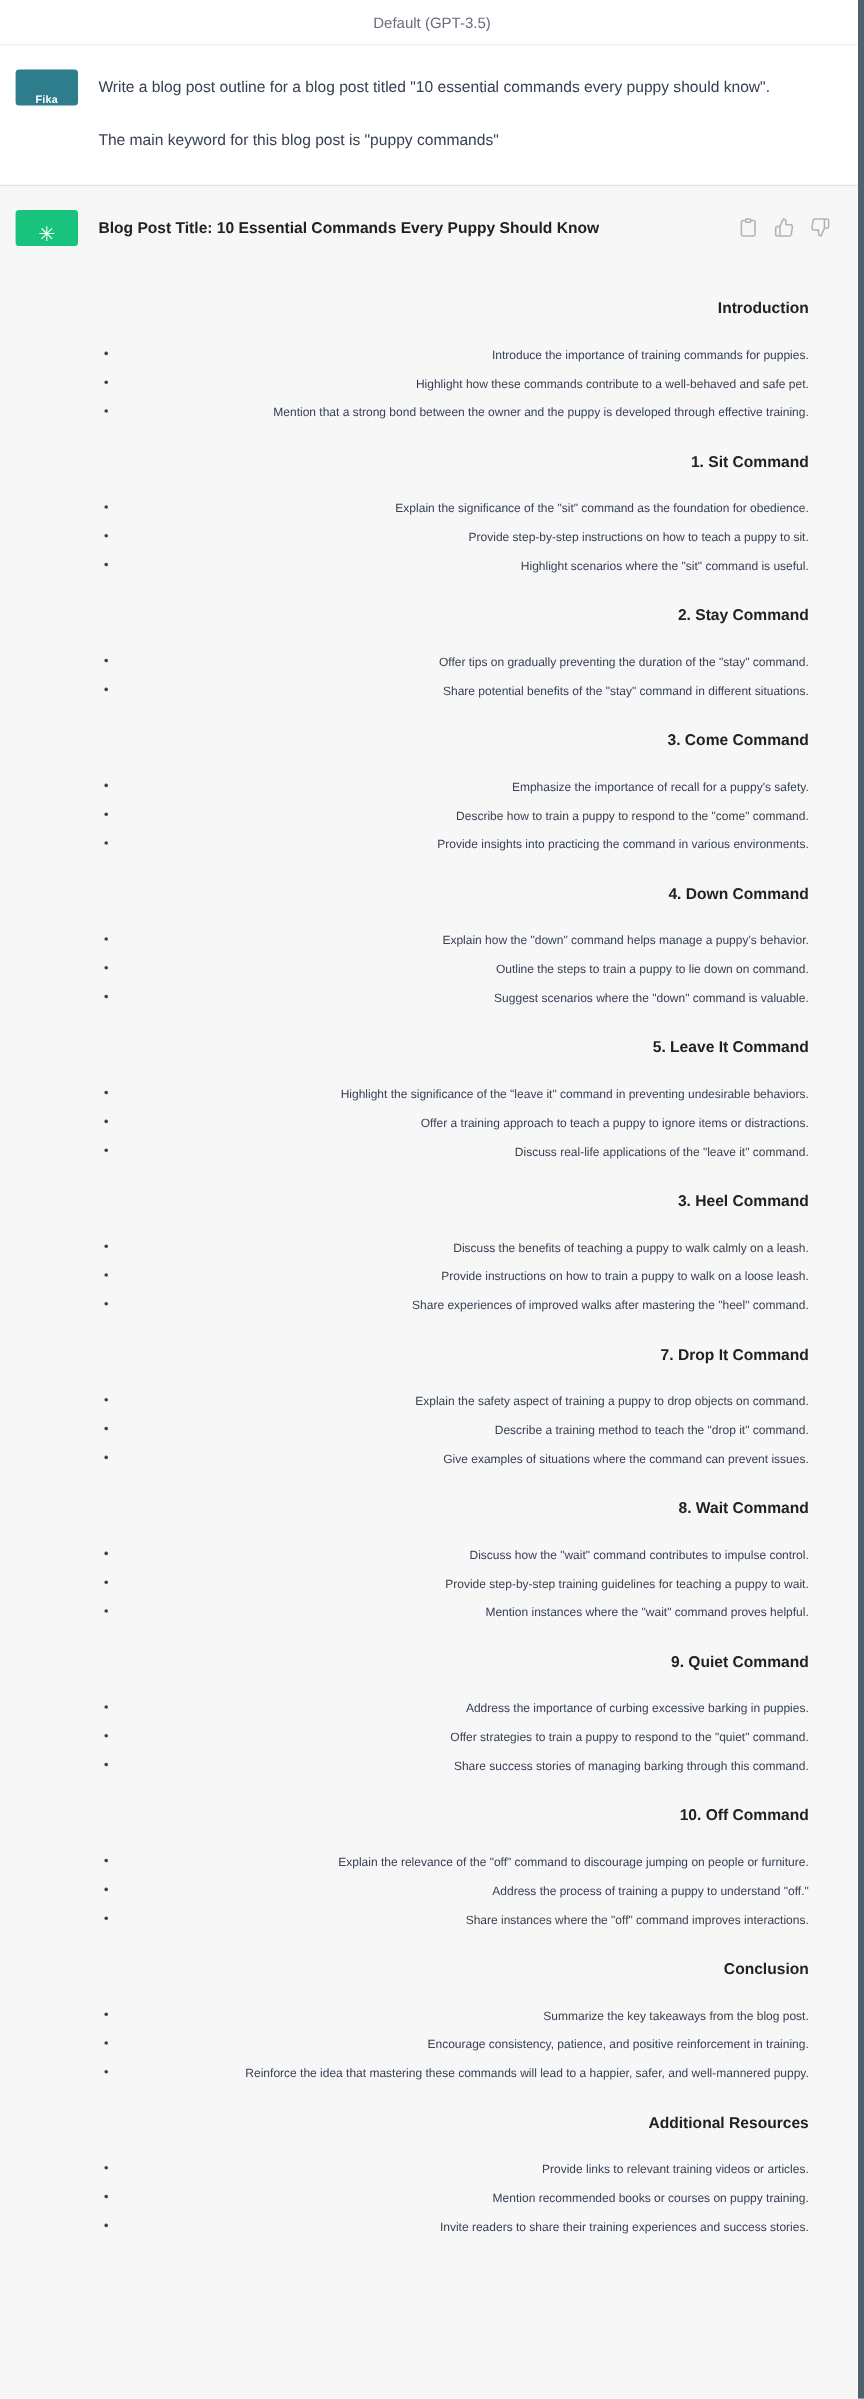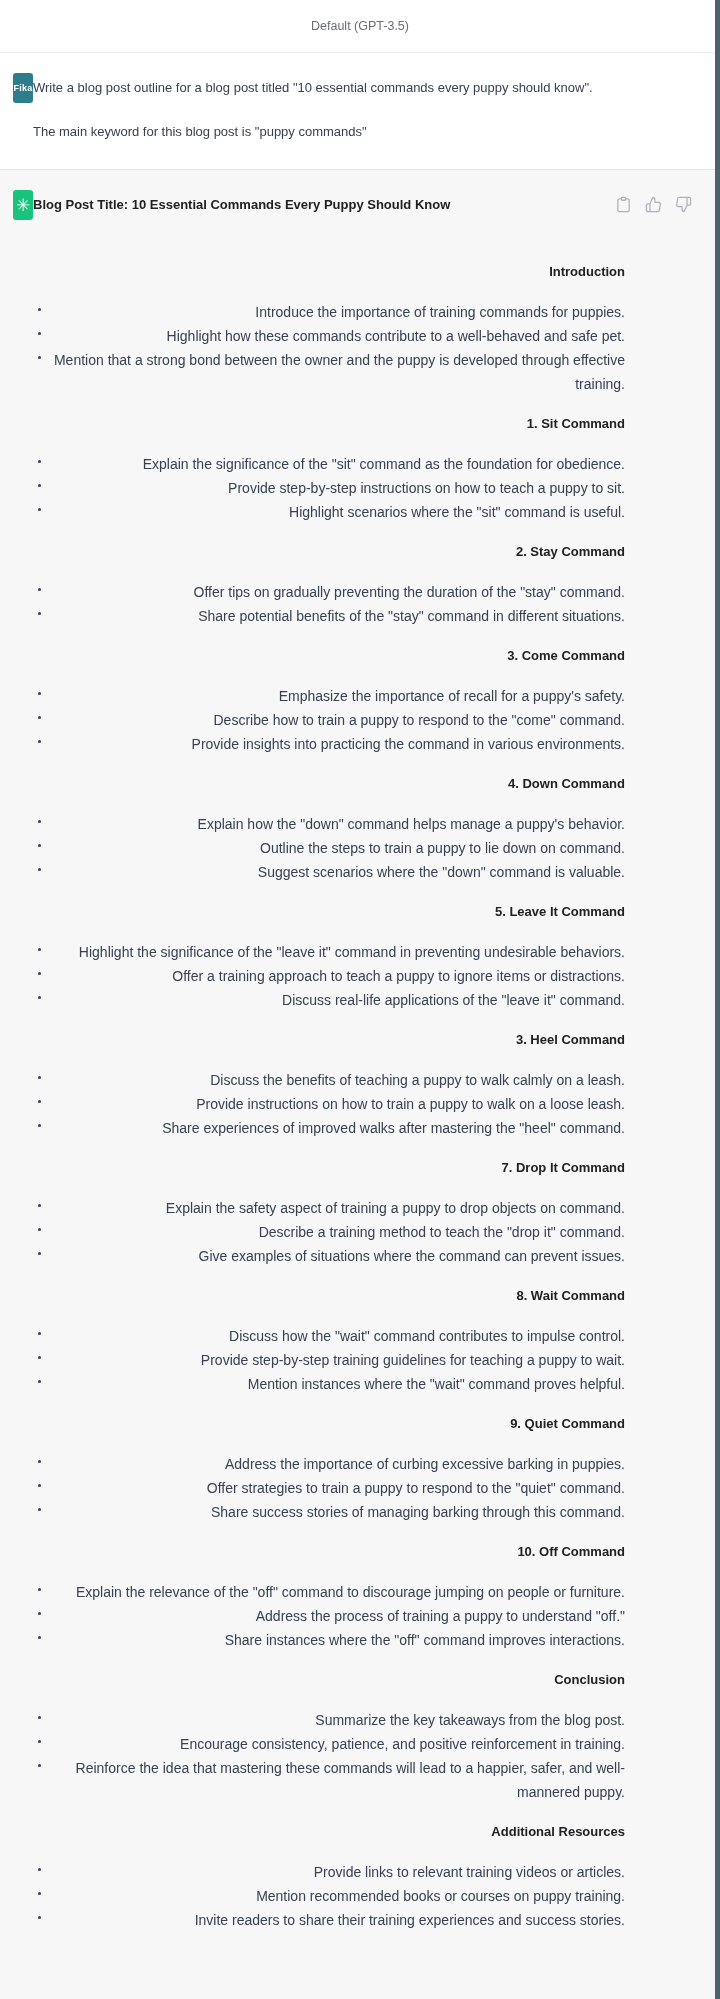--- a/index.html
+++ b/index.html
@@ -10,36 +10,37 @@
     color: #3b4254;
     -webkit-font-smoothing: antialiased;
   }
   .app { position: relative; width: 720px; min-height: 1999px; display: flex; flex-direction: column; }
 
   
   .edge-strip { position: absolute; top: 0; right: 0; width: 5px; height: 100%; background: #4d626c; z-index: 5; }
 
   
   .model-header {
-    height: 53px;
+    height: 38px;
     display: flex; align-items: center; justify-content: center;
     border-bottom: 1px solid #ececf1;
     background: #ffffff;
     font-size: 12.5px; color: #6b6c7b;
     flex: none;
   }
 
   
   .message { display: flex; align-items: flex-start; padding: 20px 26px 26px 13px; }
   .message.user { background: #ffffff; }
   .message.assistant { background: #f7f7f8; border-top: 1px solid #e6e6e9; flex: 1; padding-bottom: 40px; }
 
   .avatar {
-    width: 20px; height: 30px; border-radius: 3px; flex: none;
-    display: flex; align-items: center; justify-content: center;
+    width: 52px; height: 30px; border-radius: 3px; flex: none;
+    display: flex; align-items: flex-end; justify-content: center;
+    margin-right: 17px;
   }
   .avatar.user-avatar { background: #2e7d8c; }
   .avatar.user-avatar span { color: #ffffff; font-size: 9px; font-weight: bold; letter-spacing: 0.2px; }
   .avatar.assistant-avatar { background: #19c37d; }
   .avatar.assistant-avatar span { color: #ffffff; font-size: 17px; line-height: 1; font-family: "DejaVu Sans", sans-serif; }
 
   .msg-col { flex: 1; min-width: 0; padding-top: 4px; }
 
   
   .user-text { max-width: 588px; font-size: 13px; line-height: 22px; color: #374151; }
@@ -59,21 +60,21 @@
 
   
   .sections { max-width: 592px; text-align: right; }
   .sections h4 {
     font-size: 13px; font-weight: bold; color: #202123;
     line-height: 24px; margin: 16px 0 16px 3px;
   }
   .sections ul { list-style: none; margin: 0 0 16px; padding: 0 0 0 5px; }
   .sections li {
     position: relative;
-    font-size: 14px; line-height: 24px; color: #374151;
+    font-size: 10px; line-height: 24px; color: #374151;
     margin: 0; padding-left: 0;
     margin-left: 10px;
   }
   .sections li::before {
     content: "";
     position: absolute; left: -10px; top: 8px;
     width: 3px; height: 3px; border-radius: 50%;
     background: #374151;
   }
 </style>

